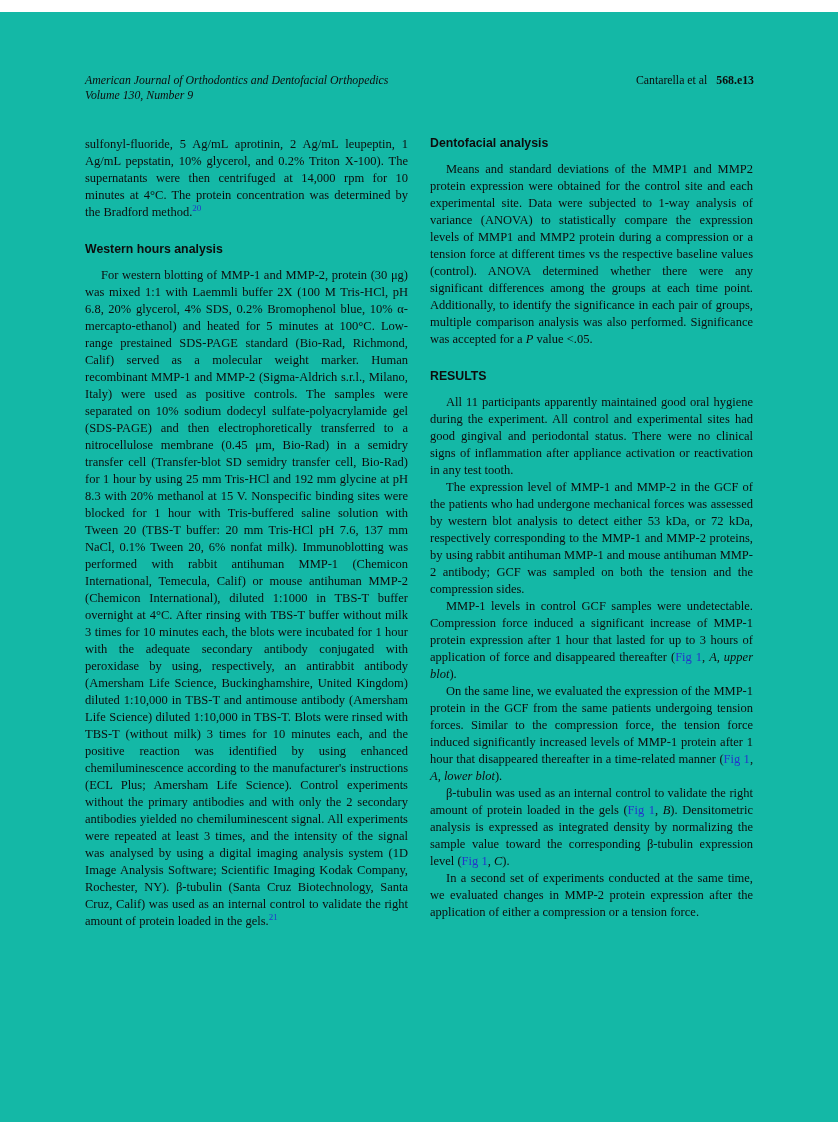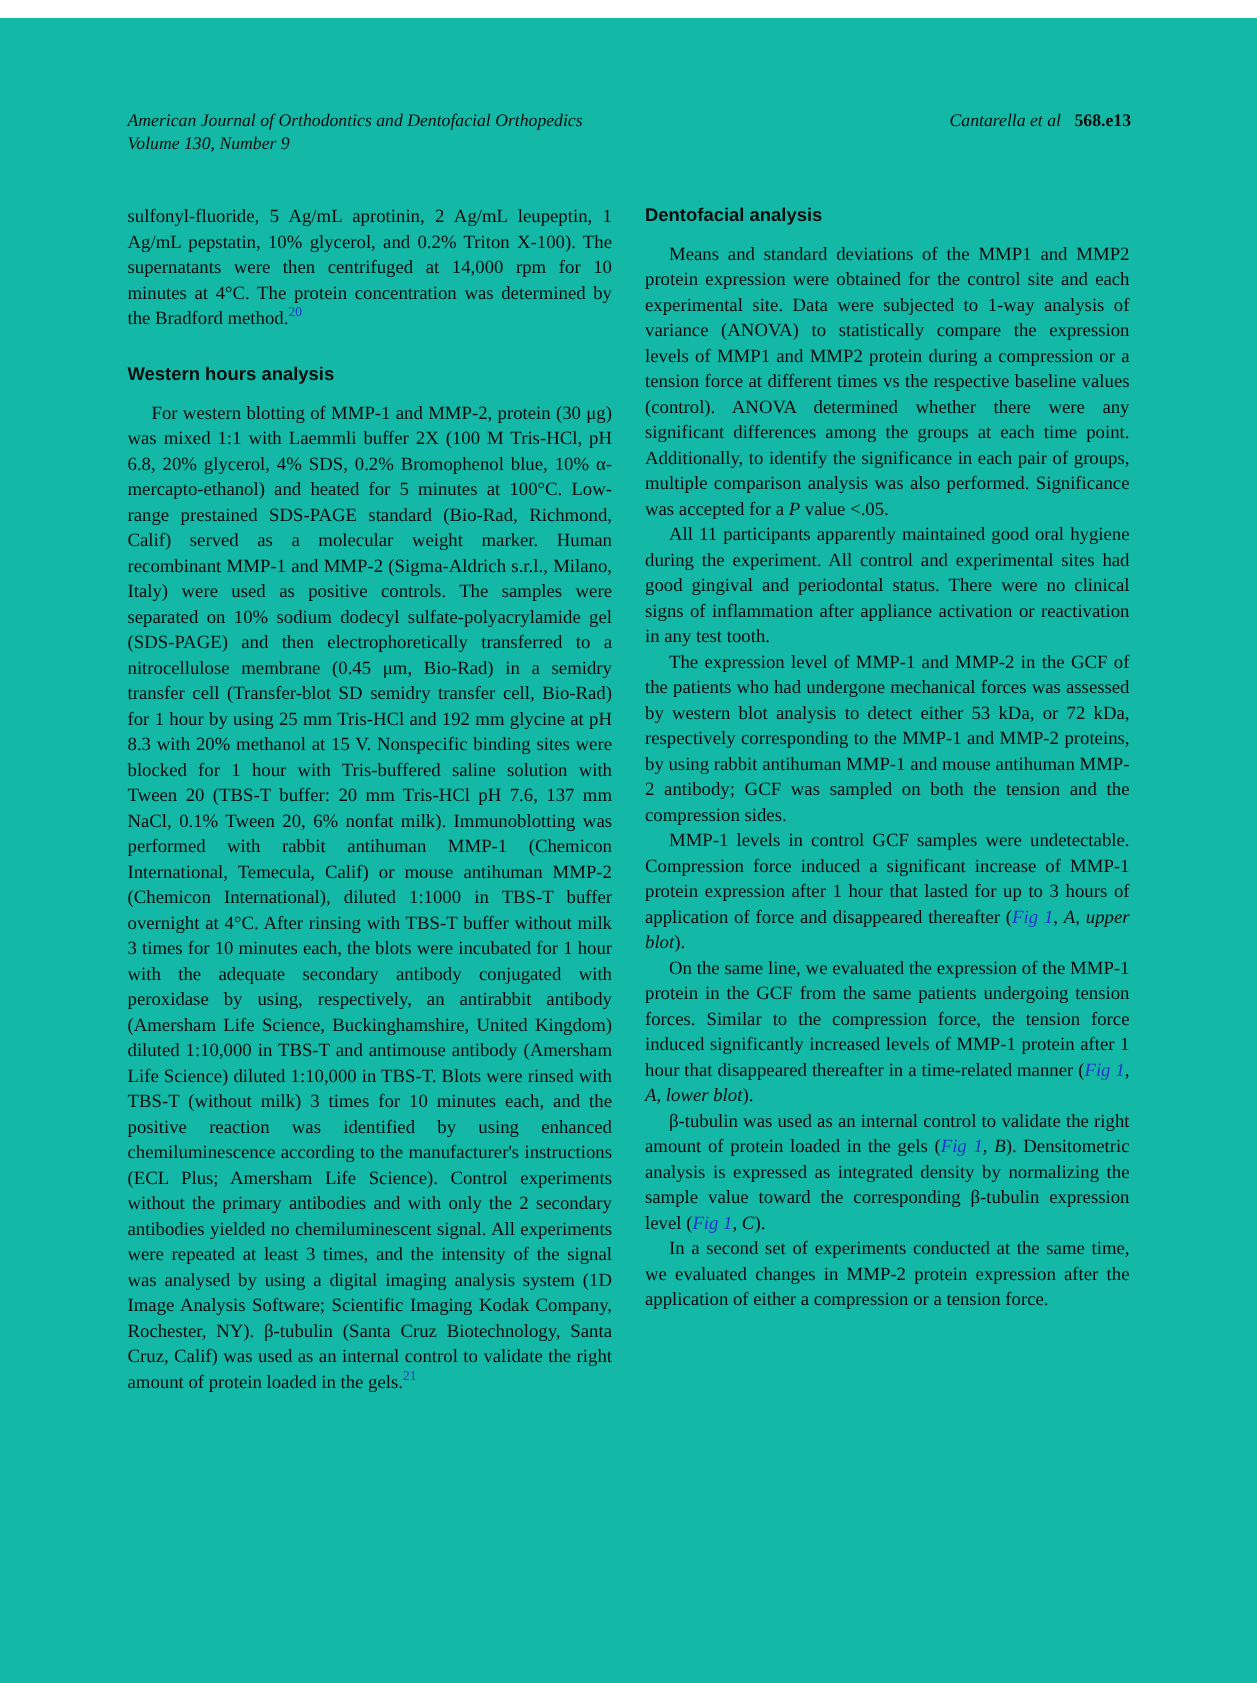--- a/index.html
+++ b/index.html
@@ -21,21 +21,21 @@
     left: 85px;
     width: 669px;
     display: flex;
     justify-content: space-between;
     align-items: flex-start;
     font-size: 11.8px;
     line-height: 15px;
   }
   .header-left { font-style: italic; }
   .header-right { white-space: nowrap; }
-  .authors { font-style: italic; }
+  .authors { }
   .page-number { font-weight: bold; margin-left: 9px; }
   .content {
     position: absolute;
     top: 124px;
     left: 85px;
     width: 669px;
     height: 946px;
     display: flex;
     gap: 22px;
     overflow: hidden;
@@ -52,21 +52,21 @@
     font-weight: bold;
     margin: 21px 0 10px 0;
     text-align: left;
     line-height: 15px;
   }
   .col h2.flush-top { margin-top: 0; }
   .col p { margin: 0; }
   .col p.indent { text-indent: 16px; }
   .seg-n { }
   .seg-i { font-style: italic; }
-  .seg-fig { font-style: italic; color: var(--link-color); cursor: pointer; }
+  .seg-fig { color: var(--link-color); cursor: pointer; }
   .seg-sup {
     color: var(--link-color);
     font-size: 0.72em;
     vertical-align: super;
     line-height: 0;
     cursor: pointer;
   }
 </style>
 </head>
 <body>
@@ -85,20 +85,21 @@
 
   <main class="content">
     <div class="col">
         <p><span class="seg-n">sulfonyl-fluoride, 5 Ag/mL aprotinin, 2 Ag/mL leupeptin, 1 Ag/mL pepstatin, 10% glycerol, and 0.2% Triton X-100). The supernatants were then centrifuged at 14,000 rpm for 10 minutes at 4°C. The protein concentration was determined by the Bradford method.</span><span class="seg-sup">20</span></p>
         <h2>Western hours analysis</h2>
         <p class="indent"><span class="seg-n">For western blotting of MMP-1 and MMP-2, protein (30 μg) was mixed 1:1 with Laemmli buffer 2X (100 M Tris-HCl, pH 6.8, 20% glycerol, 4% SDS, 0.2% Bromophenol blue, 10% α-mercapto-ethanol) and heated for 5 minutes at 100°C. Low-range prestained SDS-PAGE standard (Bio-Rad, Richmond, Calif) served as a molecular weight marker. Human recombinant MMP-1 and MMP-2 (Sigma-Aldrich s.r.l., Milano, Italy) were used as positive controls. The samples were separated on 10% sodium dodecyl sulfate-polyacrylamide gel (SDS-PAGE) and then electrophoretically transferred to a nitrocellulose membrane (0.45 μm, Bio-Rad) in a semidry transfer cell (Transfer-blot SD semidry transfer cell, Bio-Rad) for 1 hour by using 25 mm Tris-HCl and 192 mm glycine at pH 8.3 with 20% methanol at 15 V. Nonspecific binding sites were blocked for 1 hour with Tris-buffered saline solution with Tween 20 (TBS-T buffer: 20 mm Tris-HCl pH 7.6, 137 mm NaCl, 0.1% Tween 20, 6% nonfat milk). Immunoblotting was performed with rabbit antihuman MMP-1 (Chemicon International, Temecula, Calif) or mouse antihuman MMP-2 (Chemicon International), diluted 1:1000 in TBS-T buffer overnight at 4°C. After rinsing with TBS-T buffer without milk 3 times for 10 minutes each, the blots were incubated for 1 hour with the adequate secondary antibody conjugated with peroxidase by using, respectively, an antirabbit antibody (Amersham Life Science, Buckinghamshire, United Kingdom) diluted 1:10,000 in TBS-T and antimouse antibody (Amersham Life Science) diluted 1:10,000 in TBS-T. Blots were rinsed with TBS-T (without milk) 3 times for 10 minutes each, and the positive reaction was identified by using enhanced chemiluminescence according to the manufacturer's instructions (ECL Plus; Amersham Life Science). Control experiments without the primary antibodies and with only the 2 secondary antibodies yielded no chemiluminescent signal. All experiments were repeated at least 3 times, and the intensity of the signal was analysed by using a digital imaging analysis system (1D Image Analysis Software; Scientific Imaging Kodak Company, Rochester, NY). β-tubulin (Santa Cruz Biotechnology, Santa Cruz, Calif) was used as an internal control to validate the right amount of protein loaded in the gels.</span><span class="seg-sup">21</span></p>
       </div>
     <div class="col">
         <h2 class="flush-top">Dentofacial analysis</h2>
         <p class="indent"><span class="seg-n">Means and standard deviations of the MMP1 and MMP2 protein expression were obtained for the control site and each experimental site. Data were subjected to 1-way analysis of variance (ANOVA) to statistically compare the expression levels of MMP1 and MMP2 protein during a compression or a tension force at different times vs the respective baseline values (control). ANOVA determined whether there were any significant differences among the groups at each time point. Additionally, to identify the significance in each pair of groups, multiple comparison analysis was also performed. Significance was accepted for a </span><span class="seg-i">P</span><span class="seg-n"> value &lt;.05.</span></p>
+        <h2>RESULTS</h2>
         <p class="indent"><span class="seg-n">All 11 participants apparently maintained good oral hygiene during the experiment. All control and experimental sites had good gingival and periodontal status. There were no clinical signs of inflammation after appliance activation or reactivation in any test tooth.</span></p>
         <p class="indent"><span class="seg-n">The expression level of MMP-1 and MMP-2 in the GCF of the patients who had undergone mechanical forces was assessed by western blot analysis to detect either 53 kDa, or 72 kDa, respectively corresponding to the MMP-1 and MMP-2 proteins, by using rabbit antihuman MMP-1 and mouse antihuman MMP-2 antibody; GCF was sampled on both the tension and the compression sides.</span></p>
         <p class="indent"><span class="seg-n">MMP-1 levels in control GCF samples were undetectable. Compression force induced a significant increase of MMP-1 protein expression after 1 hour that lasted for up to 3 hours of application of force and disappeared thereafter (</span><span class="seg-fig">Fig 1</span><span class="seg-n">, </span><span class="seg-i">A, upper blot</span><span class="seg-n">).</span></p>
         <p class="indent"><span class="seg-n">On the same line, we evaluated the expression of the MMP-1 protein in the GCF from the same patients undergoing tension forces. Similar to the compression force, the tension force induced significantly increased levels of MMP-1 protein after 1 hour that disappeared thereafter in a time-related manner (</span><span class="seg-fig">Fig 1</span><span class="seg-n">, </span><span class="seg-i">A, lower blot</span><span class="seg-n">).</span></p>
         <p class="indent"><span class="seg-n">β-tubulin was used as an internal control to validate the right amount of protein loaded in the gels (</span><span class="seg-fig">Fig 1</span><span class="seg-n">, </span><span class="seg-i">B</span><span class="seg-n">). Densitometric analysis is expressed as integrated density by normalizing the sample value toward the corresponding β-tubulin expression level (</span><span class="seg-fig">Fig 1</span><span class="seg-n">, </span><span class="seg-i">C</span><span class="seg-n">).</span></p>
         <p class="indent"><span class="seg-n">In a second set of experiments conducted at the same time, we evaluated changes in MMP-2 protein expression after the application of either a compression or a tension force.</span></p>
       </div>
   </main>
 
 </div>

